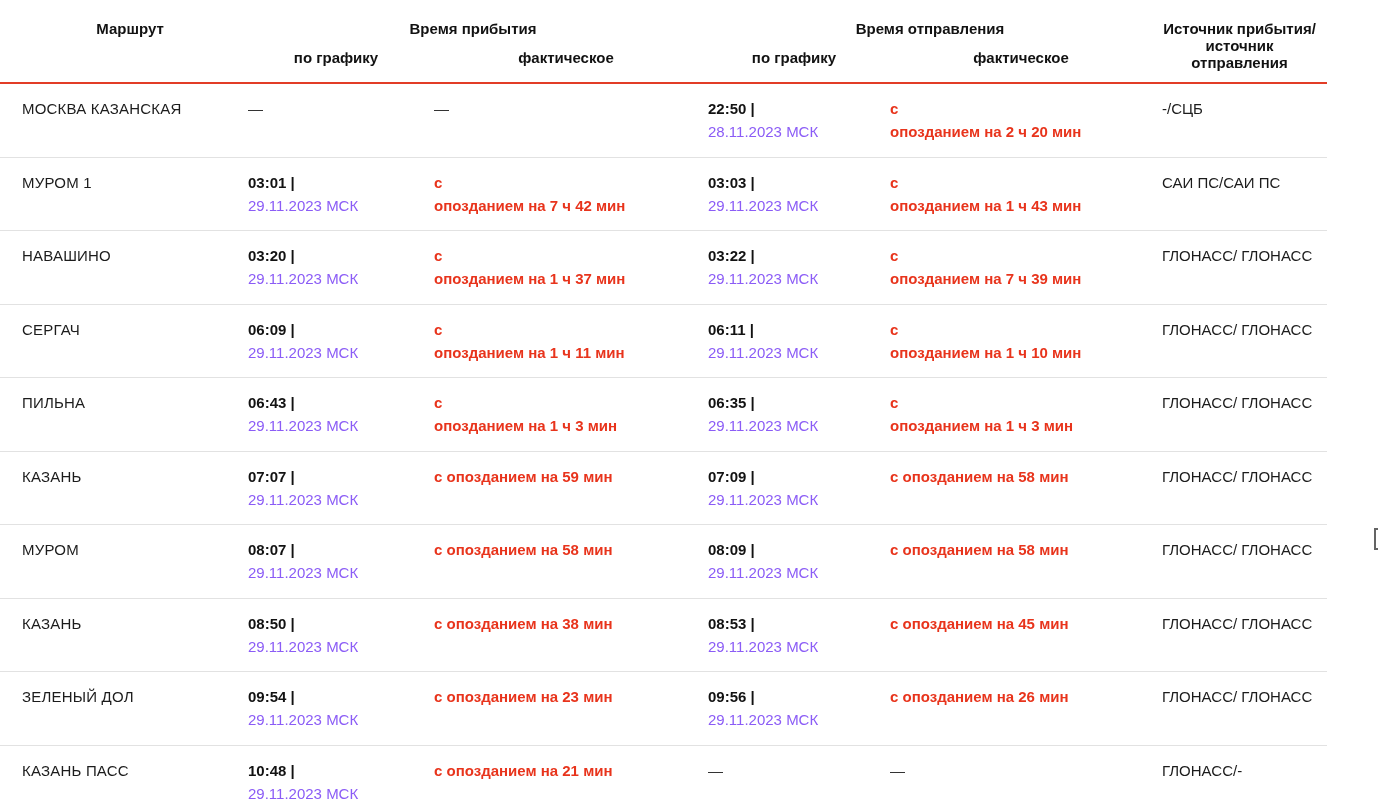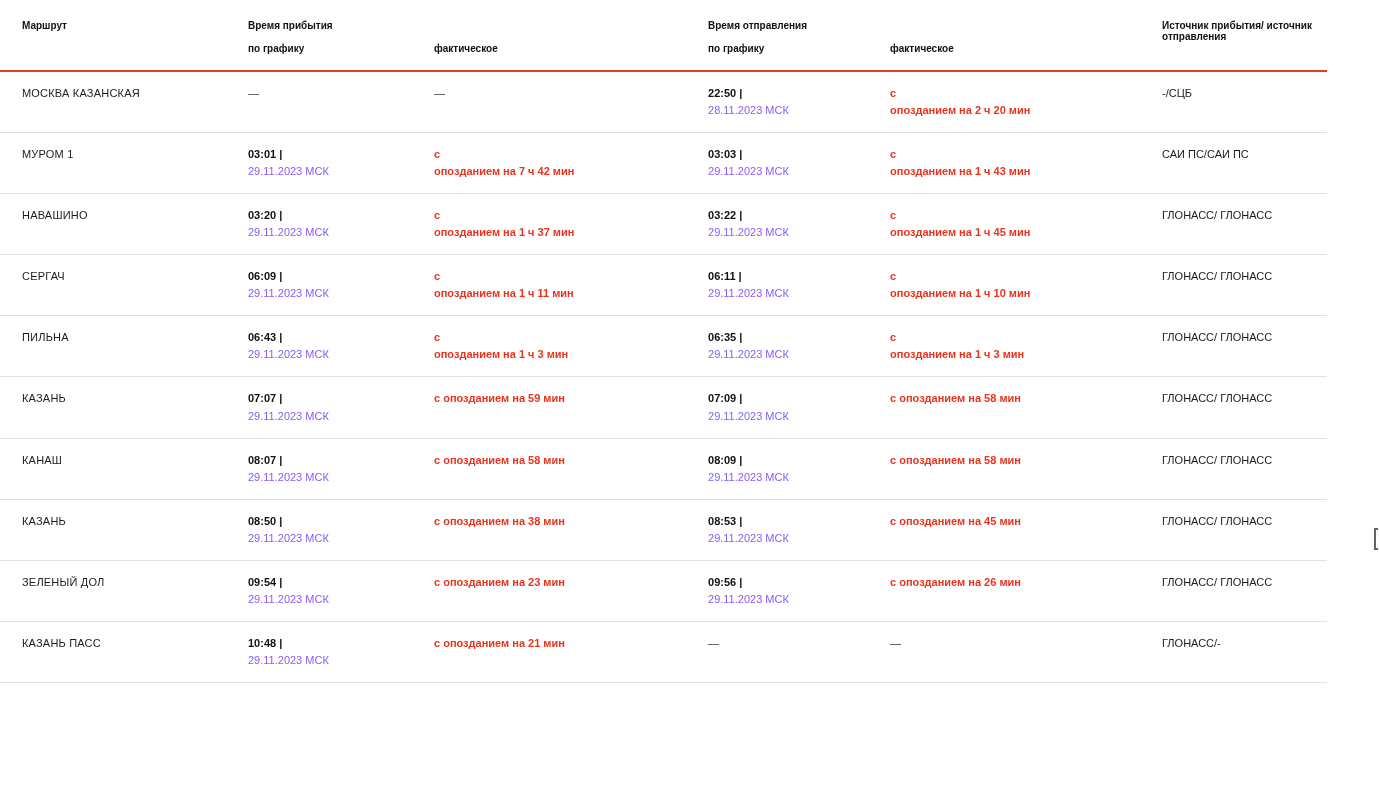--- a/index.html
+++ b/index.html
@@ -26,38 +26,38 @@
     font-size: 15px;
   }
   table.sched col.c0 { width: 248px; }
   table.sched col.c1 { width: 186px; }
   table.sched col.c2 { width: 274px; }
   table.sched col.c3 { width: 182px; }
   table.sched col.c4 { width: 272px; }
   table.sched col.c5 { width: 165px; }
 
   thead th {
-    text-align: left;
+    text-align: center;
     vertical-align: top;
     font-weight: bold;
-    font-size: 10px;
+    font-size: 15px;
     color: #121212;
     padding: 3px 10px 10px 0;
   }
   thead th.first { padding-left: 22px; }
   thead tr.row-top th { padding-top: 20px; padding-bottom: 6px; }
   thead tr.row-sub th { padding-top: 6px; padding-bottom: 16px; }
   thead tr.row-sub { border-bottom: 2px solid #e23c26; }
 
   tbody td {
     vertical-align: top;
     padding: 13px 10px 13px 0;
     border-bottom: 1px solid #e2e2e2;
     line-height: 1.55;
-    font-size: 11px;
+    font-size: 15px;
     color: #1c1c1c;
   }
   tbody td.station { padding-left: 22px; letter-spacing: .2px; }
   tbody tr:last-child td { border-bottom: 1px solid #e2e2e2; }
 
   .time { font-weight: bold; color: #121212; }
   .sep { font-weight: bold; color: #121212; }
   .date { color: #8b5cf6; }
   .dash { color: #333; }
   .late {
@@ -164,21 +164,21 @@
           <span class="late">с</span><br>
           <span class="late nowrap">опозданием на 1 ч 37 мин</span>
         </td>
         <td>
           <span class="time">03:22</span>
           <span class="sep">|</span><br>
           <span class="date">29.11.2023 МСК</span>
         </td>
         <td>
           <span class="late">с</span><br>
-          <span class="late nowrap">опозданием на 1 ч 45 мин</span>
+          <span class="late nowrap">опозданием на 7 ч 39 мин</span>
         </td>
         <td class="src">ГЛОНАСС/ ГЛОНАСС</td>
       </tr>
 
       <tr>
         <td class="station">СЕРГАЧ</td>
         <td>
           <span class="time">06:09</span>
           <span class="sep">|</span><br>
           <span class="date">29.11.2023 МСК</span>
@@ -237,21 +237,21 @@
           <span class="sep">|</span><br>
           <span class="date">29.11.2023 МСК</span>
         </td>
         <td>
           <span class="late nowrap">с опозданием на 58 мин</span>
         </td>
         <td class="src">ГЛОНАСС/ ГЛОНАСС</td>
       </tr>
 
       <tr>
-        <td class="station">КАНАШ</td>
+        <td class="station">МУРОМ</td>
         <td>
           <span class="time">08:07</span>
           <span class="sep">|</span><br>
           <span class="date">29.11.2023 МСК</span>
         </td>
         <td>
           <span class="late nowrap">с опозданием на 58 мин</span>
         </td>
         <td>
           <span class="time">08:09</span>

